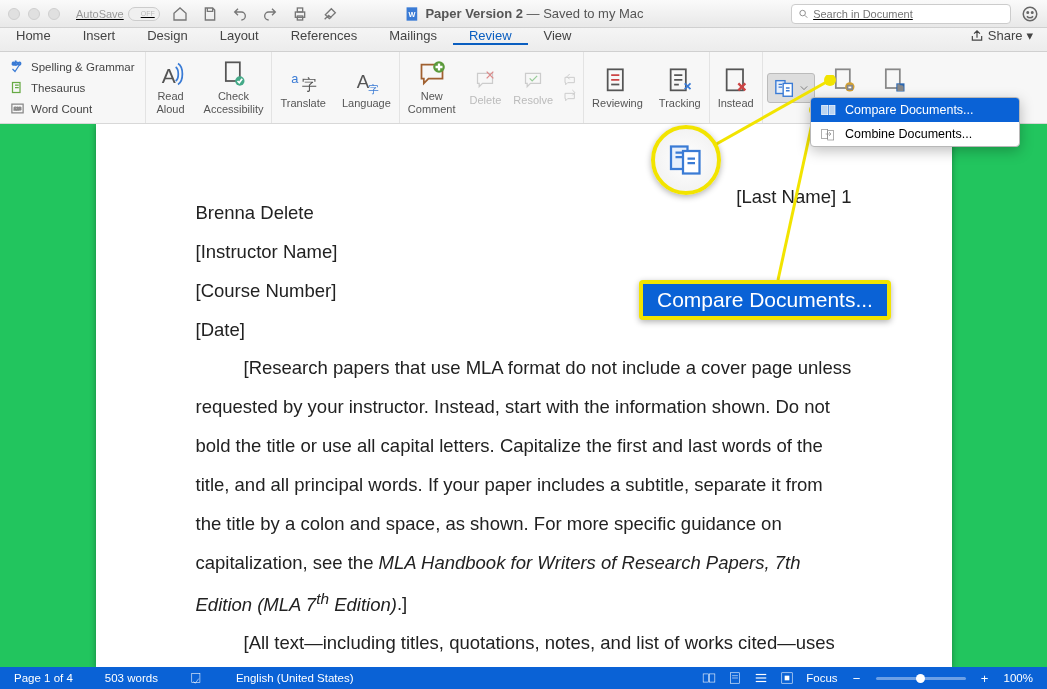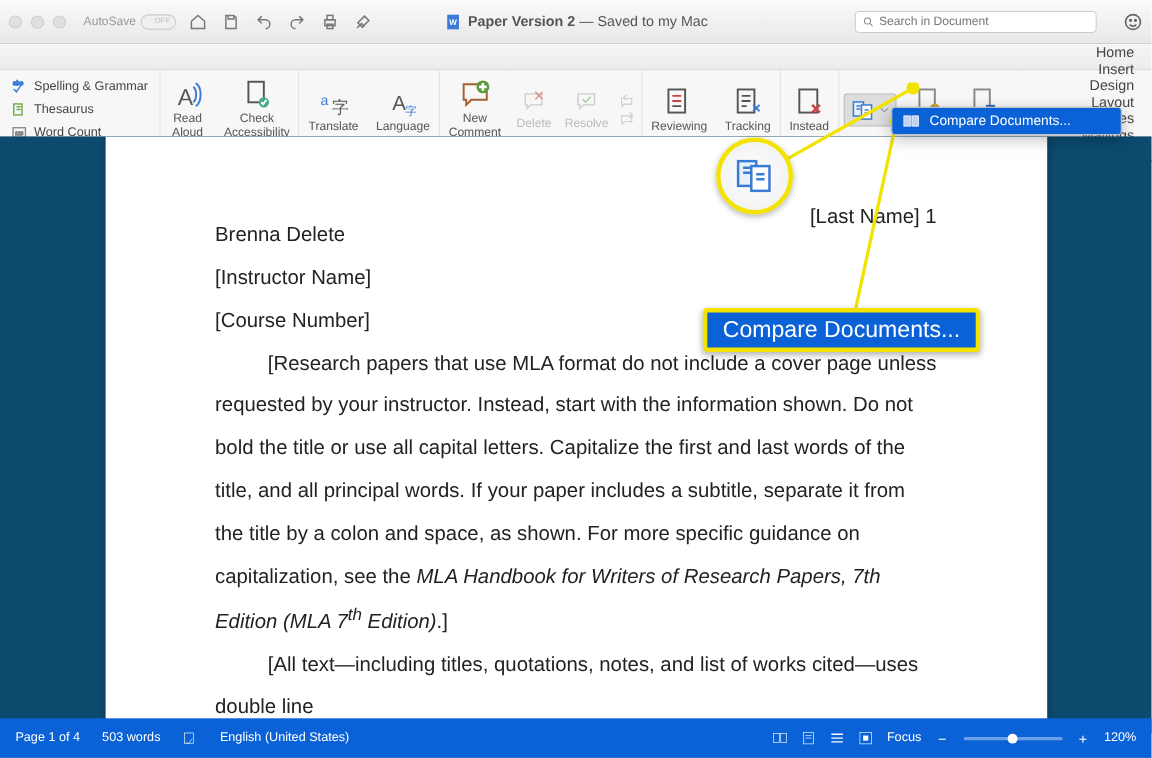--- a/index.html
+++ b/index.html
@@ -1,35 +1,35 @@
 <!DOCTYPE html>
 <html><head>
 <meta charset="utf-8">
 <style>
 * { box-sizing: border-box; margin: 0; padding: 0; font-family: -apple-system, "Helvetica Neue", Arial, sans-serif; }
 body { width: 1047px; height: 689px; background: #fff; overflow: hidden; position: relative; }
 
 
-.title-bar { height: 40px; background: linear-gradient(#fafafa,#e8e8e8); border-bottom: 1px solid #d0d0d0; display: flex; align-items: center; padding: 0 8px; position: relative; }
+.title-bar { height: 28px; background: linear-gradient(#fafafa,#e8e8e8); border-bottom: 1px solid #d0d0d0; display: flex; align-items: center; padding: 0 8px; position: relative; text-decoration: underline; }
 .traffic-lights { display: flex; gap: 8px; margin-right: 16px; }
 .traffic-lights span { width: 12px; height: 12px; border-radius: 50%; background: #e0e0e0; border: 0.5px solid #cfcfcf; }
 .autosave { font-size: 11px; color: #999; display:flex; align-items:center; gap:4px; margin-right:12px;}
 .autosave-toggle { width: 32px; height: 14px; background: #f0f0f0; border:1px solid #ccc; border-radius:7px; display:flex; align-items:center; padding:0 4px;}
 .autosave-toggle span { font-size:7px; color:#bbb; margin-left:auto;}
 .qat { display:flex; gap:14px; align-items:center;}
 .qat-icon { width:16px; height:16px; color:#666; }
 .title-center { position:absolute; left:50%; transform:translateX(-50%); display:flex; align-items:center; gap:6px; font-size:13px; color:#555;}
 .title-center .docicon { width:16px; height:16px;}
-.title-right { margin-left:auto; display:flex; align-items:center; gap:24px;}
+.title-right { margin-left:auto; display:flex; align-items:center; gap:10px;}
 .search-box { width:220px; height:20px; background:#fff; border:1px solid #ccc; border-radius:4px; display:flex; align-items:center; padding:0 6px; gap:4px;}
 .search-box input { border:none; outline:none; font-size:11px; width:100%; color:#666;}
 .smiley { width:18px; height:18px; color:#666;}
 
 
-.tabs-row { height: 24px; background: linear-gradient(#f5f5f5,#ececec); border-bottom:1px solid #d0d0d0; display:flex; align-items:flex-end; font-size:13px; color:#444;flex-direction:column; }
+.tabs-row { height: 24px; background: linear-gradient(#f5f5f5,#ececec); border-bottom:1px solid #d0d0d0; display:flex; align-items:flex-start; font-size:13px; color:#444; }
 .tabs-row .tab { padding:0 16px; display:flex; align-items:center; cursor:pointer;}
 .tabs-row .tab.active { color:#0a5ec0; border-bottom:2px solid #0a5ec0; font-weight:500;}
 .share-btn { margin-left:auto; padding:0 14px; display:flex; align-items:center; gap:4px; font-weight:500;}
 
 
 .ribbon { height: 72px; background:#f7f7f7; border-bottom:1px solid #d8d8d8; display:flex; align-items:stretch; font-size:11px; color:#555;}
 .ribbon-group { display:flex; flex-direction:column; padding: 4px 10px; border-right:1px solid #e3e3e3;}
 .ribbon-group.vstack { justify-content:space-around;}
 .ribbon-item-small { display:flex; align-items:center; gap:6px; padding:1px 0; font-size:11.5px; color:#444;}
 .ribbon-item-small svg { width:15px; height:15px;}
@@ -45,35 +45,35 @@
 .compare-btn svg { width:22px; height:22px;}
 .compare-btn .caret { width:8px; height:8px;}
 
 
 .dropdown { position:absolute; left:810px; top:97px; width:210px; background:#fff; border:1px solid #b8b8b8; border-radius:4px; box-shadow:0 4px 14px rgba(0,0,0,0.25); z-index:20; overflow:hidden;}
 .dropdown-item { display:flex; align-items:center; gap:8px; padding:5px 10px; font-size:12.5px;}
 .dropdown-item.active { background:#0a62d6; color:#fff;}
 .dropdown-item svg { width:16px; height:14px;}
 
 
-.canvas { position:absolute; left:0; top:124px; right:0; bottom:22px; background:#0c4a6e; overflow:hidden; display:flex; justify-content:center;}
+.canvas { position:absolute; left:0; top:124px; right:0; bottom:22px; background:#22c55e; overflow:hidden; display:flex; justify-content:center;}
 .page { width:856px; background:#fff; margin-top:0; padding:70px 100px 20px 100px; font-family:"Times New Roman", Times, serif; font-size:18.5px; color:#222; line-height:2.1; box-shadow:0 1px 6px rgba(0,0,0,0.35); position:relative;}
 .page .lastname { position:absolute; right:100px; top:54px; font-size:18.5px;}
 .page p { margin:0;}
 .page .body-para { text-indent:48px;}
 .page em { font-style:italic;}
 
 
 .callout-circle { position:absolute; left:651px; top:125px; width:70px; height:70px; border-radius:50%; background:radial-gradient(#fff,#eee); border:4px solid #f2e400; display:flex; align-items:center; justify-content:center; z-index:15; box-shadow:0 2px 6px rgba(0,0,0,0.3);}
 .callout-circle svg { width:36px; height:36px;}
 .callout-rect { position:absolute; left:639px; top:280px; padding:4px 14px; background:#0a62d6; color:#fff; font-size:21px; border:4px solid #f2e400; border-radius:4px; z-index:15; box-shadow:0 2px 6px rgba(0,0,0,0.3);}
 .callout-line { position:absolute; z-index:14; pointer-events:none;}
 
 
-.status-bar { position:absolute; left:0; right:0; bottom:0; height:36px; background:#0a62d6; color:#fff; display:flex; align-items:center; font-size:11.5px; padding:4px 14px; gap:20px;}
+.status-bar { position:absolute; left:0; right:0; bottom:0; height:22px; background:#0a62d6; color:#fff; display:flex; align-items:center; font-size:11.5px; padding:4px 14px; gap:32px;}
 .status-bar .spacer { flex:1;}
 .status-bar .view-btns { display:flex; gap:12px; align-items:center;}
 .status-bar svg { width:14px; height:14px; fill:#fff;}
 .zoom-slider { width:90px; height:3px; background:rgba(255,255,255,0.4); position:relative; border-radius:2px;}
 .zoom-slider::after { content:''; position:absolute; left:45%; top:-3px; width:9px; height:9px; background:#fff; border-radius:50%;}
 .zoom-btn { width:14px; height:14px; display:flex; align-items:center; justify-content:center; font-size:13px;}
 </style>
 </head>
 <body>
 
@@ -306,28 +306,37 @@
 </div>
 
 <div class="dropdown">
   <div class="dropdown-item active">
     <svg viewBox="0 0 24 18">
         <rect x="1" y="2" width="9" height="14" fill="#bcd4f0" stroke="#fff"></rect>
         <rect x="12" y="2" width="9" height="14" fill="#bcd4f0" stroke="#fff"></rect>
       </svg>
     <span>Compare Documents...</span>
   </div>
+  <div class="dropdown-item">
+    <svg viewBox="0 0 24 18">
+        <rect x="1" y="2" width="9" height="14" fill="none" stroke="#888"></rect>
+        <rect x="10" y="4" width="9" height="14" fill="none" stroke="#888"></rect>
+        <path d="M7 9h8M12 6l3 3-3 3" stroke="#888" fill="none"></path>
+      </svg>
+    <span>Combine Documents...</span>
+  </div>
 </div>
 
 <div class="canvas">
   <div class="page">
     <div class="lastname">[Last Name] 1</div>
     <p>Brenna Delete</p>
     <p>[Instructor Name]</p>
     <p>[Course Number]</p>
+    <p>[Date]</p>
     <p class="body-para"><span>[Research papers that use MLA format do not include a cover page unless requested by your instructor. Instead, start with the information shown. Do not bold the title or use all capital letters. Capitalize the first and last words of the title, and all principal words. If your paper includes a subtitle, separate it from the title by a colon and space, as shown. For more specific guidance on capitalization, see the </span><em><span>MLA Handbook for Writers of Research Papers, 7th Edition (MLA 7</span><sup>th</sup><span> Edition)</span></em><span>.]</span></p>
     <p class="body-para">[All text—including titles, quotations, notes, and list of works cited—uses double line</p>
   </div>
 </div>
 
 <svg class="callout-line" style="left:680px; top:75px;" width="160" height="230">
   <line x1="150" y1="5" x2="8" y2="85" stroke="#f2e400" stroke-width="3"></line>
   <circle cx="150" cy="5" r="6" fill="#f2e400"></circle>
   <line x1="135" y1="35" x2="98" y2="205" stroke="#f2e400" stroke-width="3"></line>
   <circle cx="135" cy="35" r="6" fill="#f2e400"></circle>
@@ -366,15 +375,15 @@
         <line x1="3" y1="18" x2="21" y2="18" stroke="#fff" stroke-width="2"></line>
       </svg>
     <svg viewBox="0 0 24 24">
         <rect x="3" y="3" width="18" height="18" fill="none" stroke="#fff"></rect>
         <rect x="8" y="8" width="8" height="8" fill="#fff"></rect>
       </svg>
     <span>Focus</span>
     <span class="zoom-btn">−</span>
     <div class="zoom-slider"></div>
     <span class="zoom-btn">+</span>
-    <span>120%</span>
+    <span>100%</span>
   </div>
 </div>
 
 </body></html>

